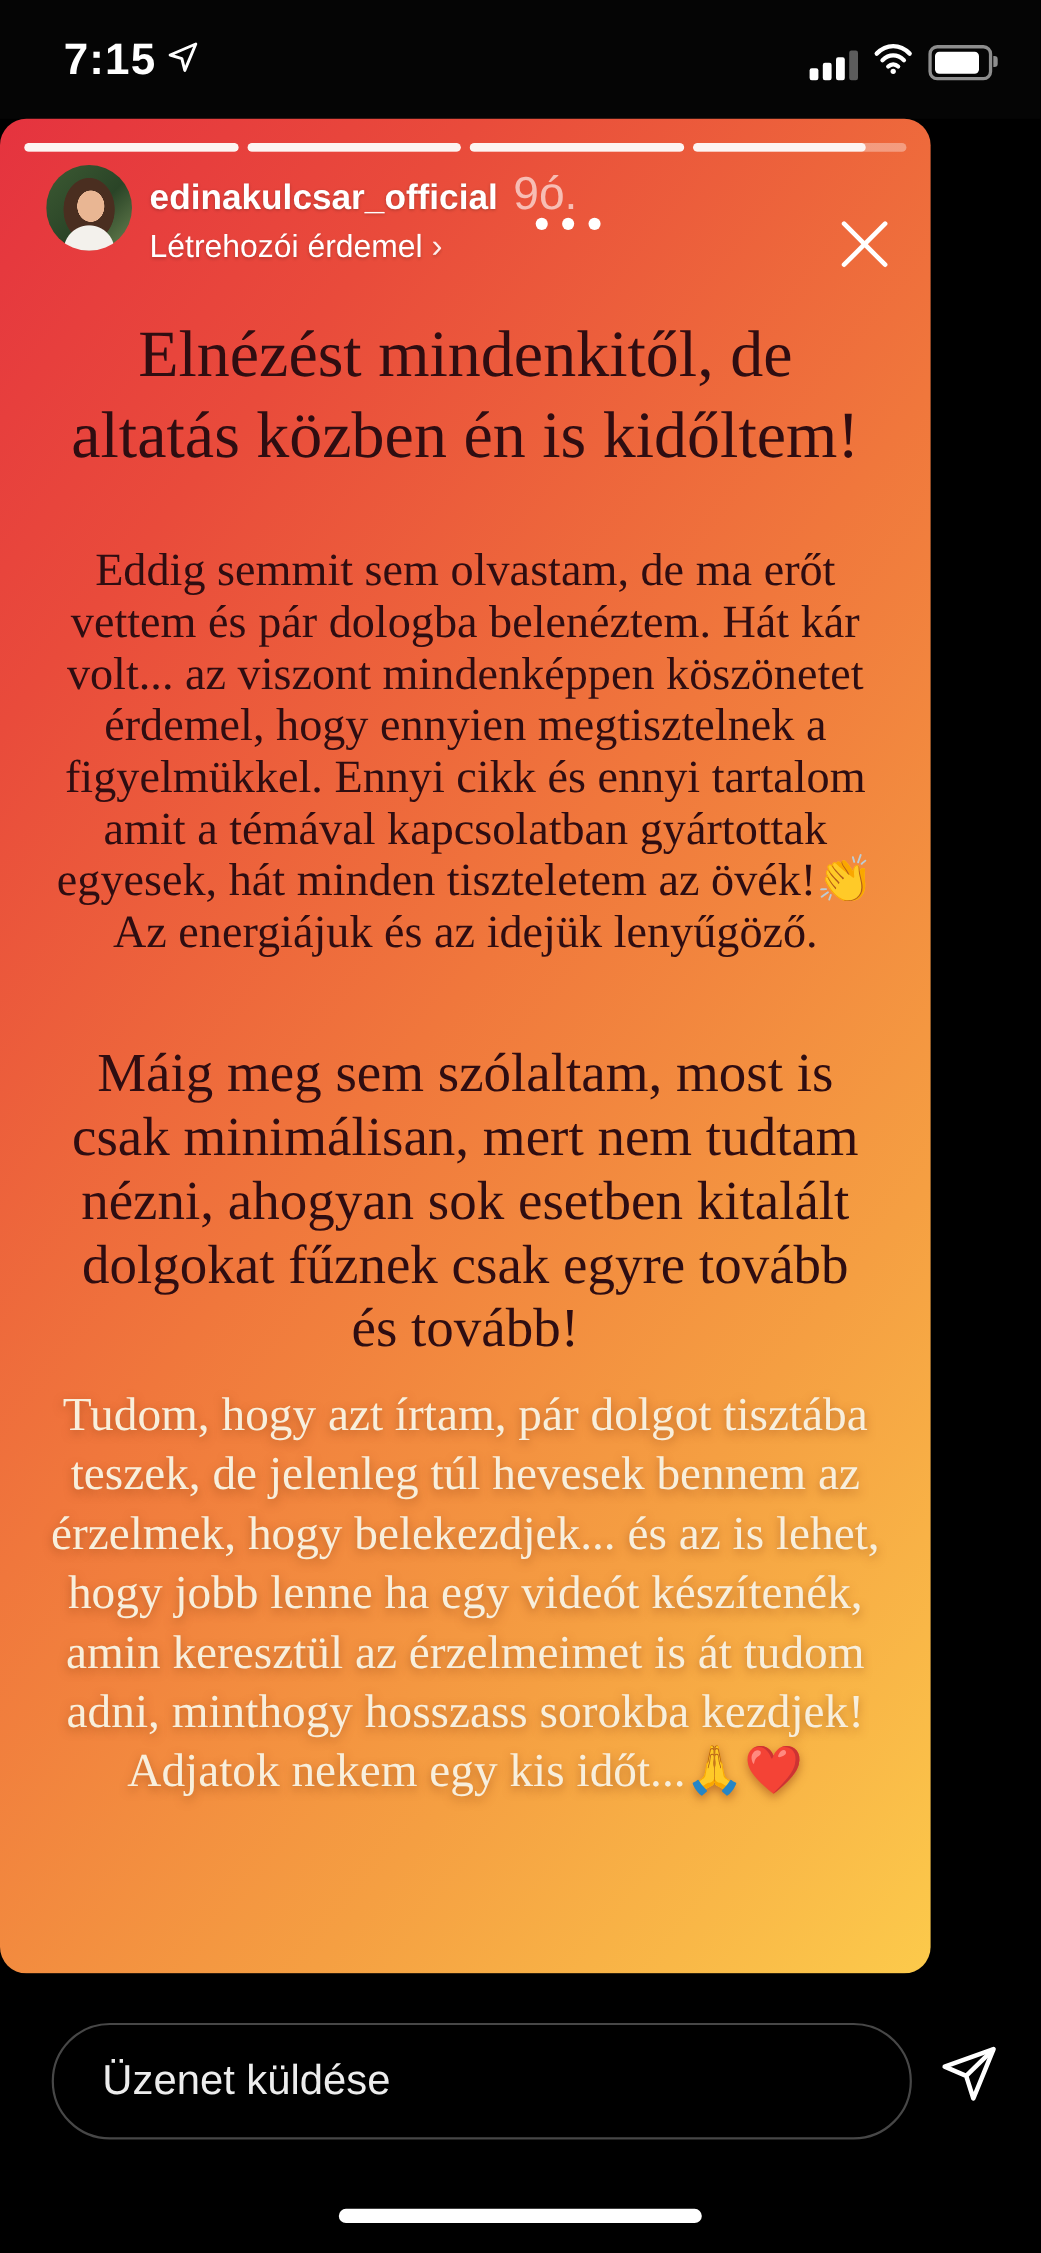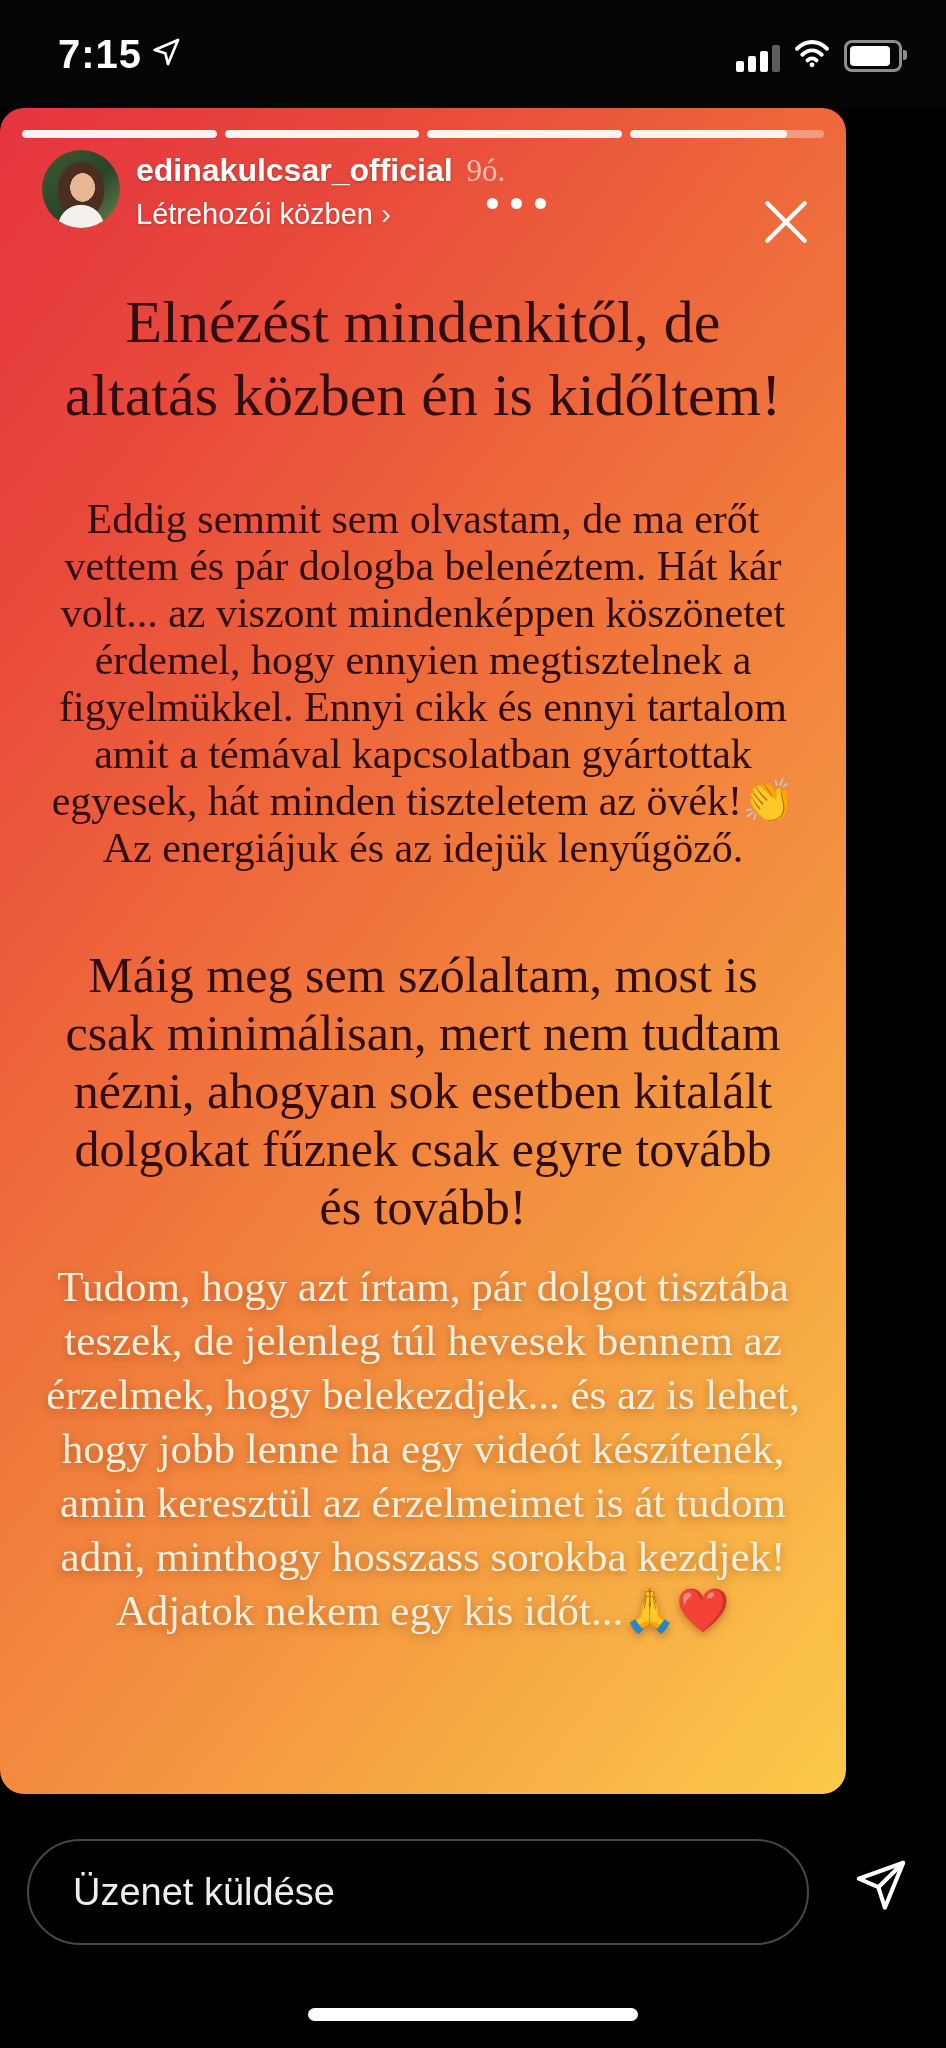--- a/index.html
+++ b/index.html
@@ -29,37 +29,37 @@
   .shead{position:absolute;top:38px;left:0;right:0;height:120px;}
   .avatar{position:absolute;left:42px;top:4px;width:78px;height:78px;border-radius:50%;overflow:hidden;
     background:
       radial-gradient(circle at 50% 100%, #f3f1ec 0 26%, transparent 27%),
       radial-gradient(ellipse 26% 30% at 52% 48%, #e9b693 0 60%, transparent 62%),
       radial-gradient(ellipse 42% 52% at 50% 52%, #4a2e20 0 70%, transparent 72%),
       linear-gradient(135deg,#3c5a33 0%,#2a4427 55%,#6b8452 100%);}
   .nameblock{position:absolute;left:136px;top:6px;}
   .nrow{display:flex;align-items:baseline;gap:14px;}
   .uname{font-size:32px;font-weight:700;text-shadow:0 1px 3px rgba(0,0,0,.25);}
-  .tstamp{font-size:31px;color:rgba(255,255,255,.62);font-family:Liberation Serif, serif;}
+  .tstamp{font-size:42px;color:rgba(255,255,255,.62);}
   .subrow{margin-top:8px;font-size:29px;font-weight:400;display:flex;align-items:center;gap:8px;text-shadow:0 1px 3px rgba(0,0,0,.2);}
   .chev{font-size:30px;opacity:.9;}
   .dots{position:absolute;right:300px;top:52px;display:flex;gap:13px;cursor:pointer;}
   .dots i{width:11px;height:11px;border-radius:50%;background:#fff;display:block;}
   .xbtn{position:absolute;right:22px;top:38px;width:76px;height:76px;display:flex;align-items:center;justify-content:center;cursor:pointer;}
   
   .stext{position:absolute;left:30px;right:30px;text-align:center;white-space:pre-line;
     font-family:"Liberation Serif",serif;color:#2f0d11;}
   .headline{top:178px;font-size:60px;line-height:73px;font-weight:400;}
   .para1{top:388px;font-size:42px;line-height:47px;}
   .para2{top:838px;font-size:50px;line-height:58px;}
   .para3{top:1152px;font-size:43px;line-height:54px;color:#f8efdc;
     text-shadow:0 3px 9px rgba(140,60,15,.5);}
   
   .composer{position:absolute;left:0;top:1794px;width:946px;height:254px;background:#000;}
-  .msg{position:absolute;left:27px;top:45px;width:782px;height:106px;box-sizing:border-box;
+  .msg{position:absolute;left:47px;top:45px;width:782px;height:106px;box-sizing:border-box;
     border:2px solid rgba(255,255,255,.28);border-radius:54px;background:transparent;
     color:#f2f2f2;font-size:38px;padding:0 44px;outline:none;font-family:"Liberation Sans",sans-serif;}
   .msg::placeholder{color:#ededed;opacity:1;}
   .send{position:absolute;right:36px;top:62px;cursor:pointer;}
   .homebar{position:absolute;left:308px;top:2008px;width:330px;height:13px;border-radius:7px;background:#fff;}
 </style>
 </head>
 <body>
 
 <div class="phone">
@@ -110,21 +110,21 @@
     </div>
 
     <div class="shead">
       <div class="avatar"></div>
       <div class="nameblock">
         <div class="nrow">
           <span class="uname">edinakulcsar_official</span>
           <span class="tstamp">9ó.</span>
         </div>
         <div class="subrow">
-          <span>Létrehozói közben</span>
+          <span>Létrehozói érdemel</span>
           <span class="chev">›</span>
         </div>
       </div>
       <div class="dots">
           <i></i>
           <i></i>
           <i></i>
         </div>
       <div class="xbtn">
         <svg width="56" height="56" viewBox="0 0 24 24" stroke="#fff" stroke-width="1.8" stroke-linecap="round">

